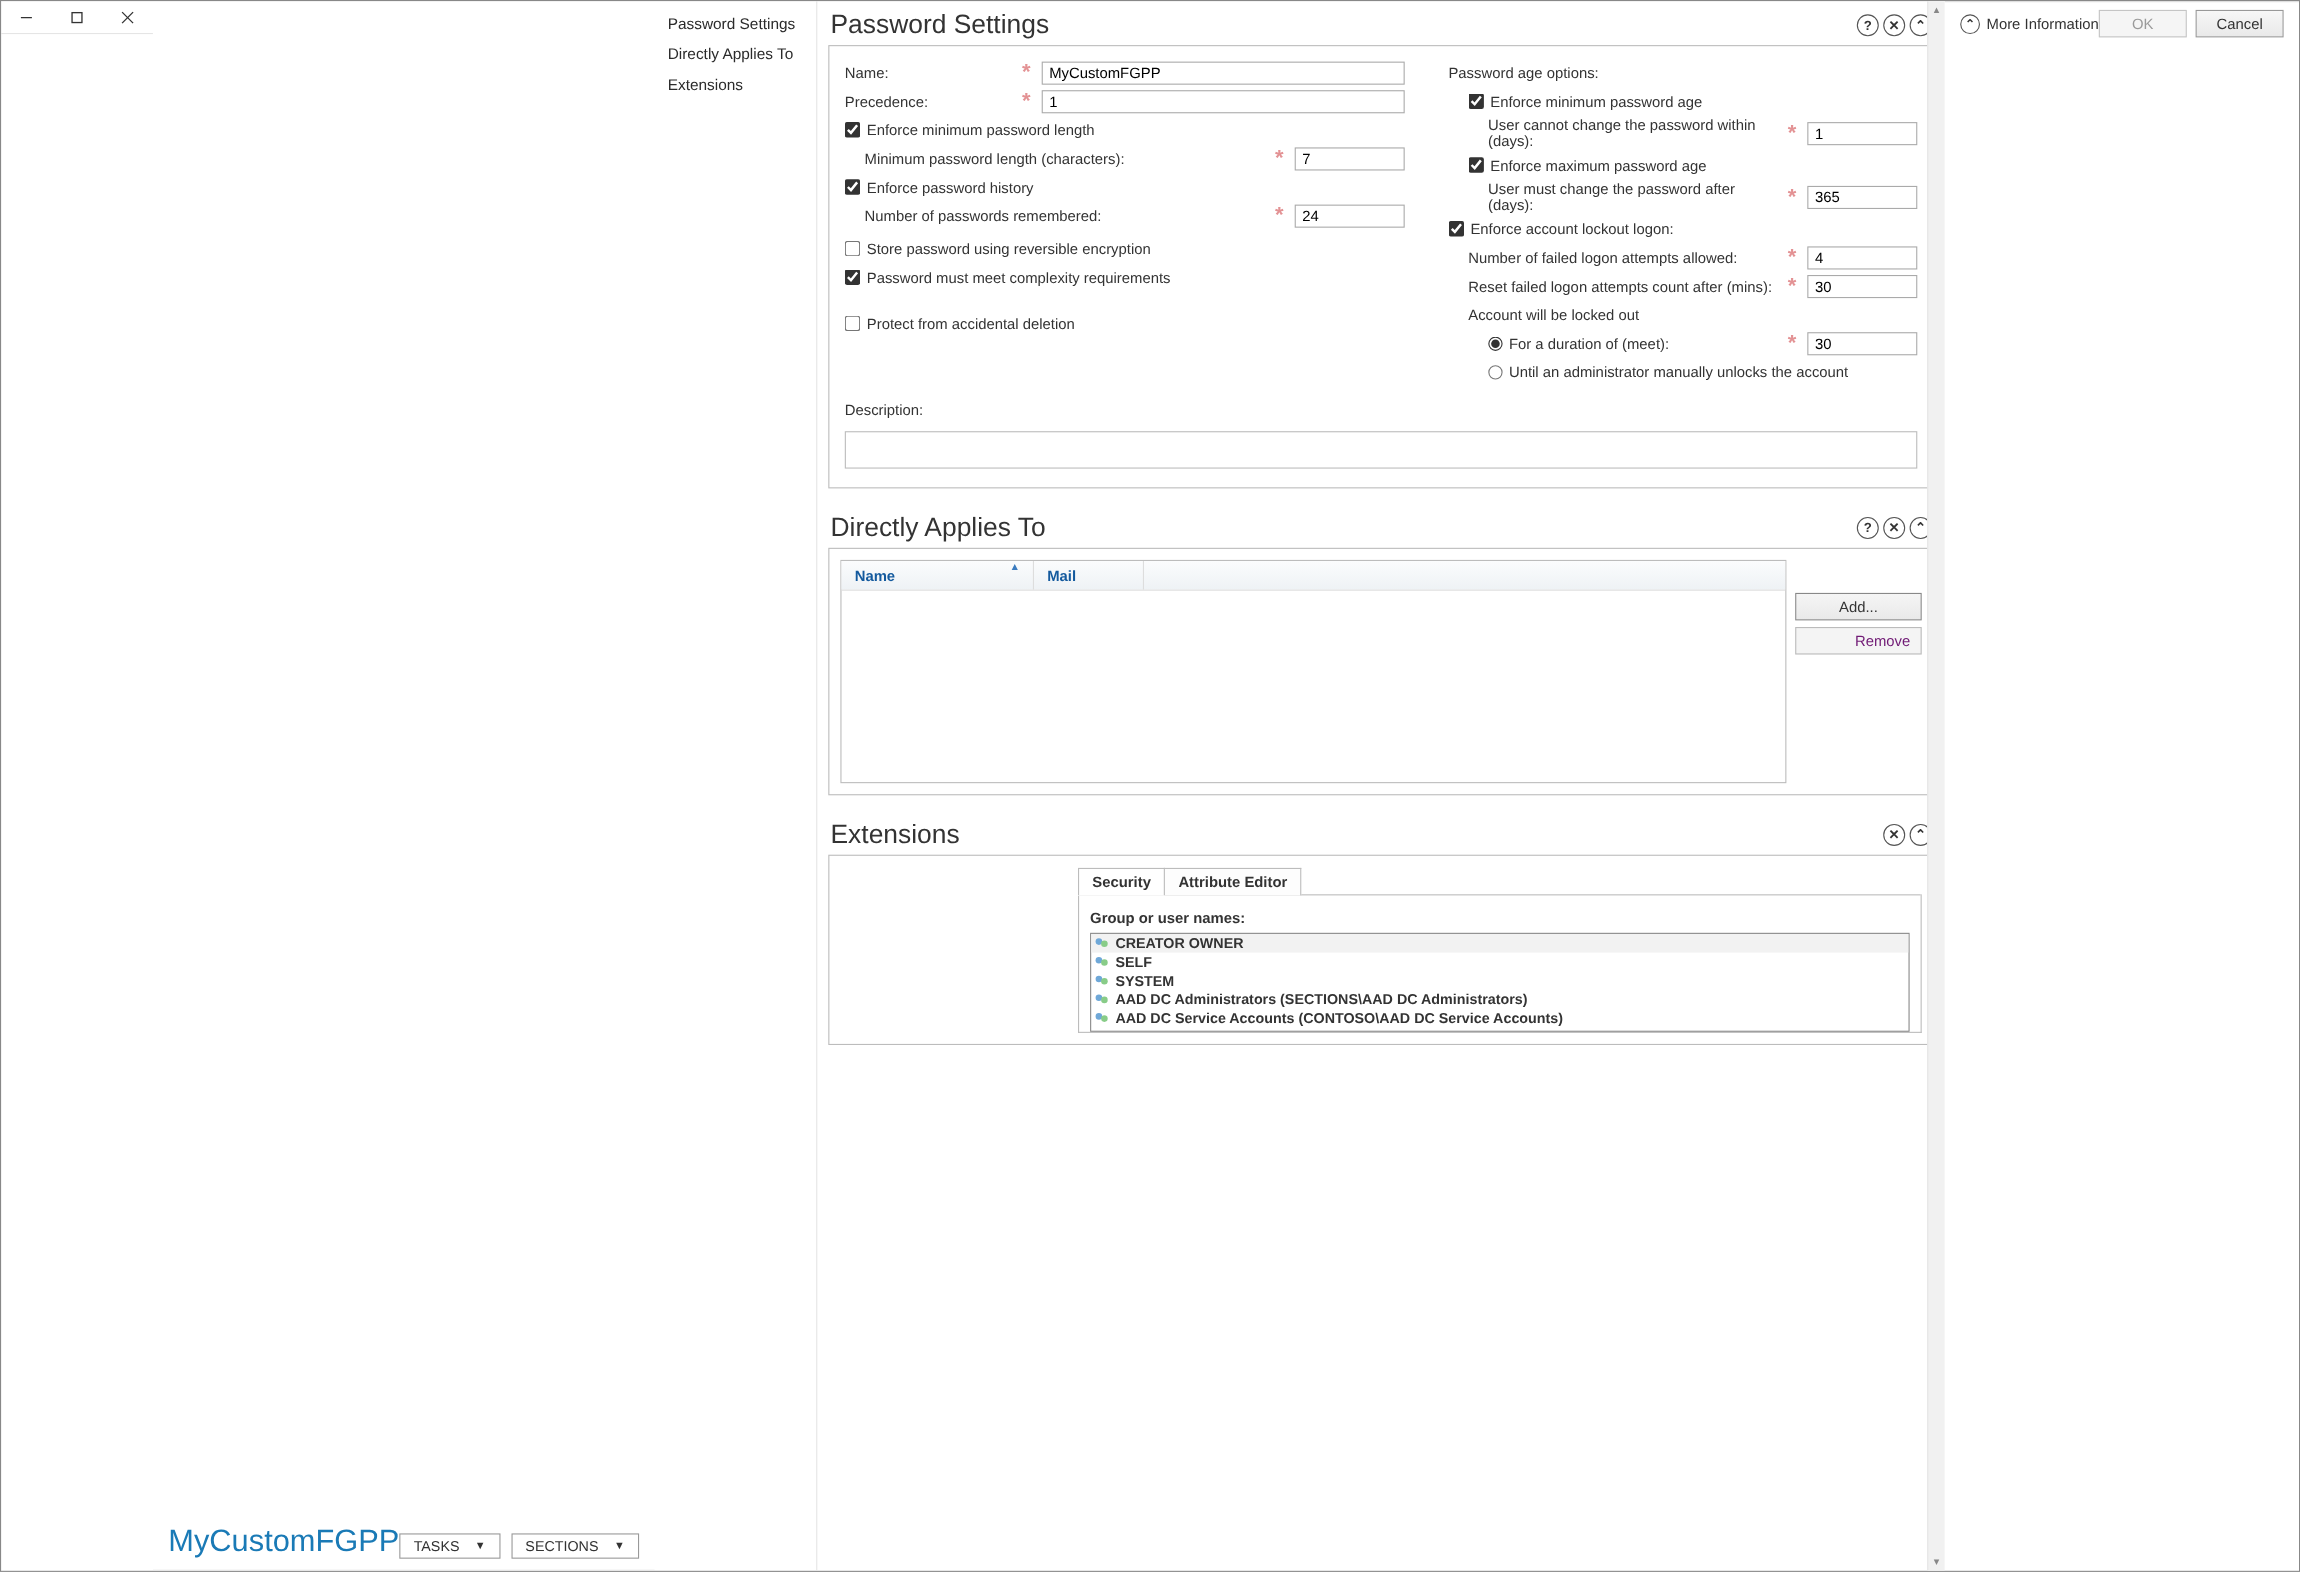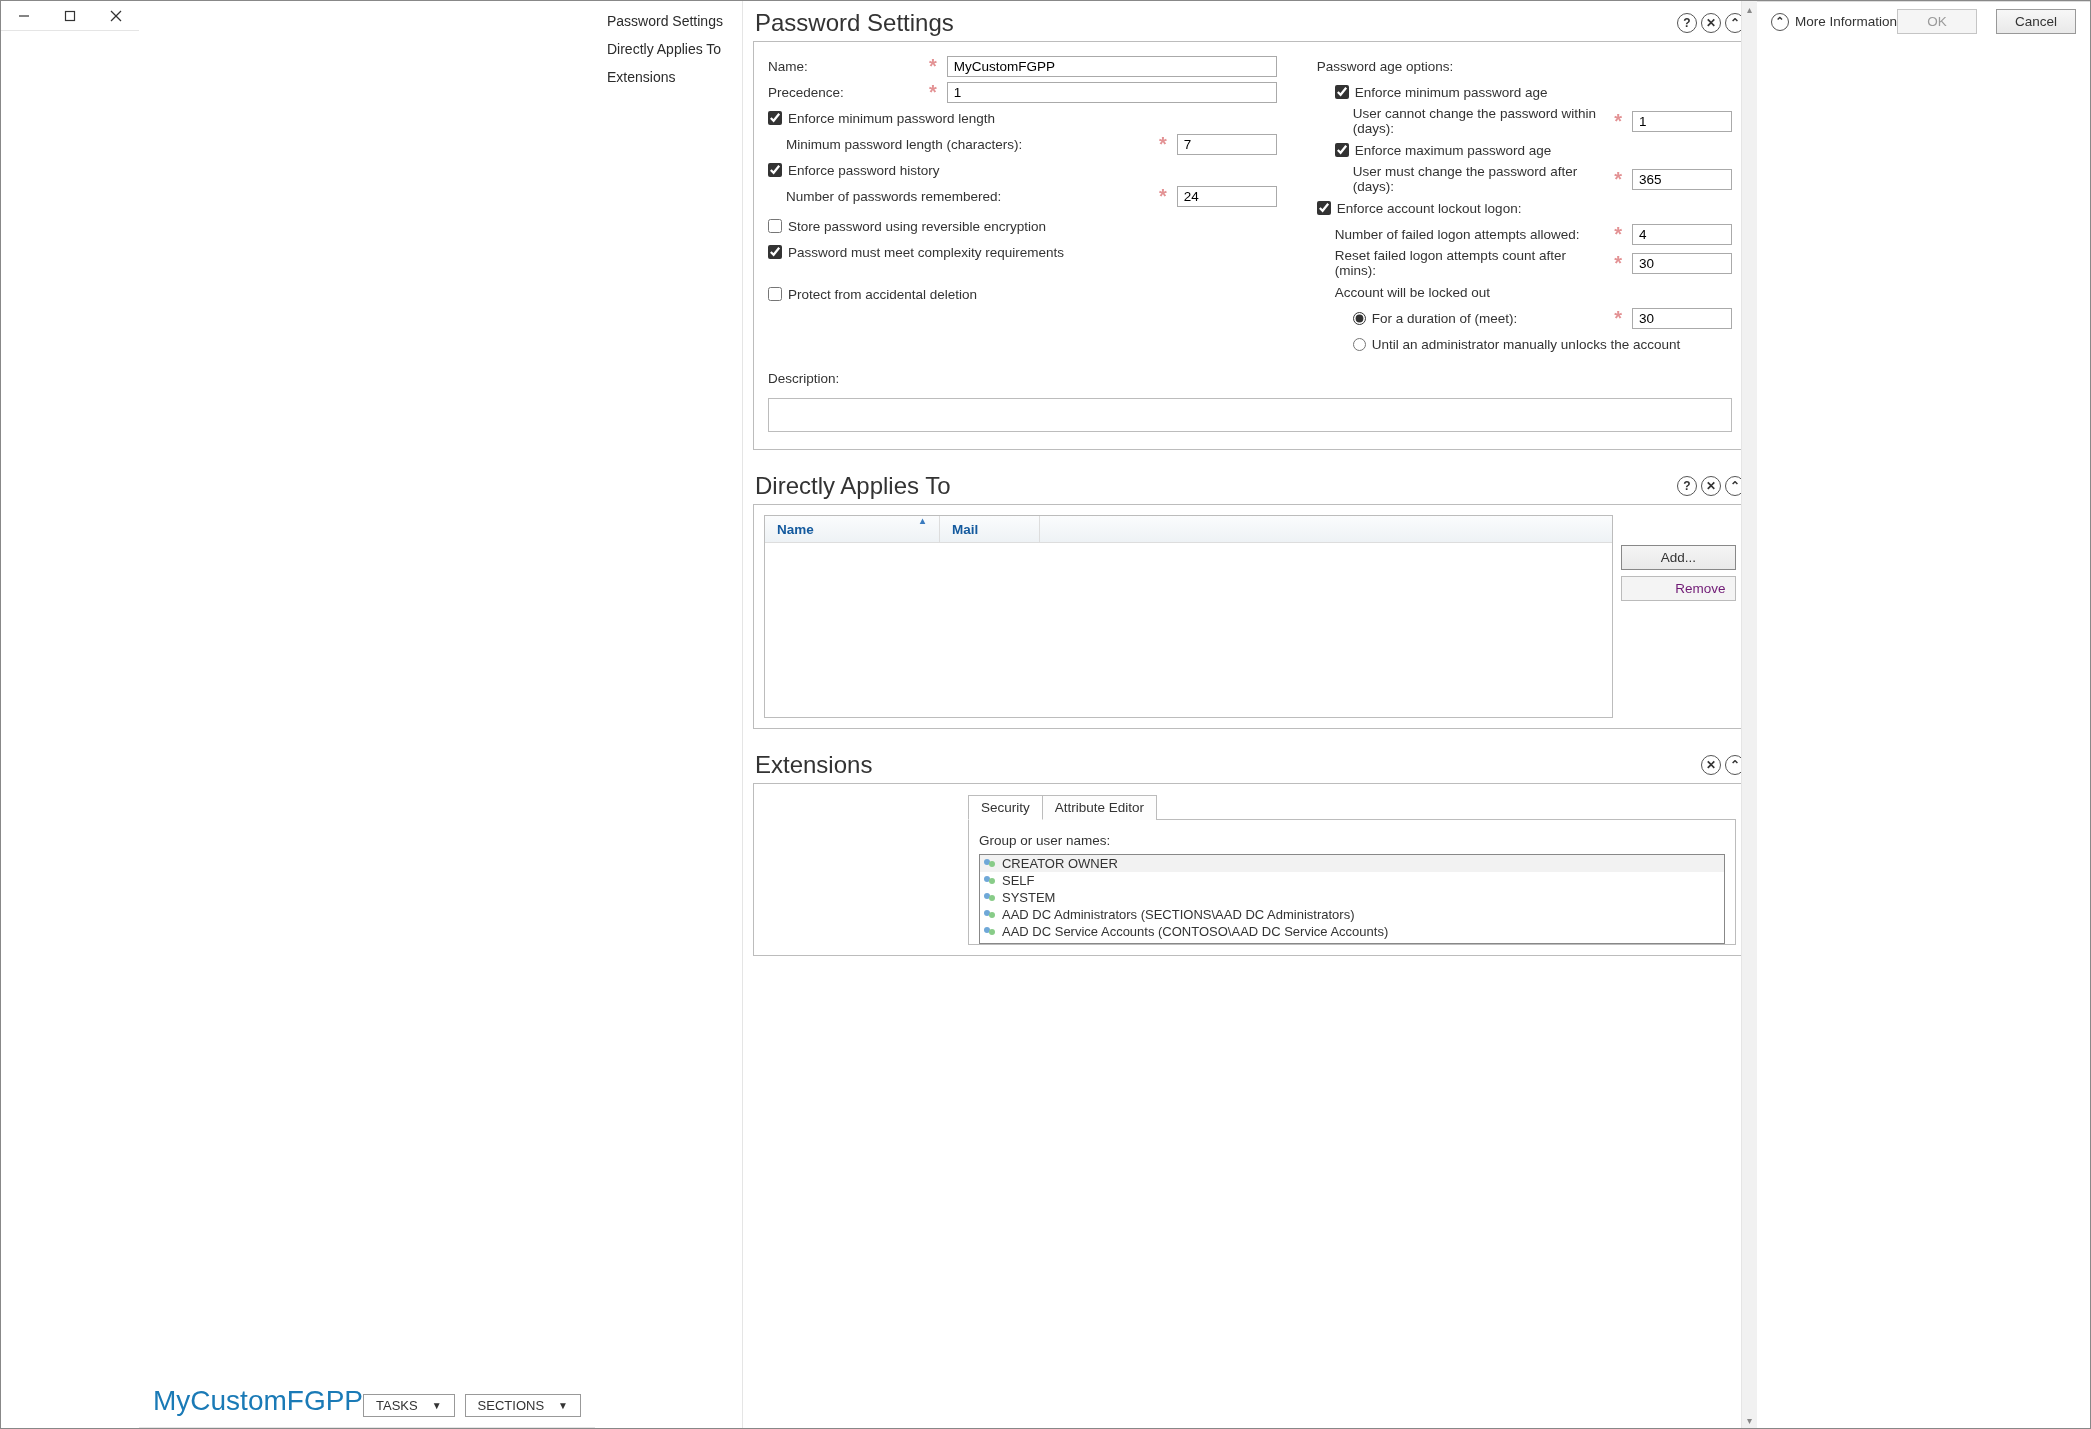--- a/index.html
+++ b/index.html
@@ -41,38 +41,38 @@
 .dat-table { flex:1; border:1px solid #bcbcbc; background:#fff;font-weight:bold; }
 .dat-head { display:flex; border-bottom: 1px solid #ddd; background: linear-gradient(#fbfcfd,#eef2f5);}
 .dat-col { padding: 4px 12px; font-size: 13.5px; color: #145a9e; border-right:1px solid #ddd; position:relative; height: 26px; display:flex; align-items:center;}
 .dat-col1 { width: 175px;}
 .dat-col2 { width: 100px;}
 .sort-ind { position:absolute; top:-1px; right: 14px; color:#3a7bbf; font-size:10px;}
 .dat-btns { width: 115px; display:flex; flex-direction:column; gap:6px; padding-top:30px;}
 .btn { border:1px solid #888; background: linear-gradient(#f5f5f5,#e9e9e9); padding:4px 0; text-align:center; font-size:13.5px; cursor:default;}
 .btn.disabled { color:#701a75; border-color:#bbb; background:#f4f4f4;padding-left:44px;}
 
-.ext-panel { border:1px solid #bcbcbc; display:flex; padding: 10px; gap: 4px;}
+.ext-panel { border:1px solid #bcbcbc; display:flex; padding: 10px; gap: 16px; font-weight: bold;}
 .ext-left { width:200px;}
 .tabbox { flex:1; border:1px solid #bcbcbc; border-top:none; }
 .tabs { display:flex; }
 .tab { border:1px solid #bcbcbc; border-bottom:none; padding: 4px 12px; font-size:13.5px; background:#fdfdfd; margin-right:-1px; position:relative; top:1px; cursor:default;}
 .tab.active { background:#fff; border-bottom: 1px solid #fff; z-index:2;}
 .tabbody { border-top:1px solid #bcbcbc; padding:6px 10px 0 10px; }
 .listbox { border:1px solid #888; background:#fff; height: 90px; overflow:hidden;}
 .li-row { display:flex; align-items:center; gap:4px; padding: 1px 4px; font-size:13px;}
 .li-row.sel { background:#f2f2f2;}
 .grp-ico { width:14px; height:12px; display:inline-block; position:relative;}
 .grp-ico::before { content:""; position:absolute; left:0; top:1px; width:6px; height:6px; border-radius:50%; background:#6fa8d8;}
 .grp-ico::after { content:""; position:absolute; left:5px; top:3px; width:6px; height:6px; border-radius:50%; background:#88cc88;}
 
 .footer { border-top:1px solid #ddd; display:flex; align-items:center; justify-content:space-between; padding: 4px 14px; height: 40px;}
 .more { display:flex; align-items:center; gap:6px; font-size:13.5px;}
 .more .circ-btn { width:18px; height:18px; font-size:11px;}
-.fbtns { display:flex; gap:19px;}
+.fbtns { display:flex; gap:8px;}
 .fbtn { width:80px; padding:4px 0; border:1px solid #999; font-size:13.5px; text-align:center; background:linear-gradient(#f7f7f7,#e9e9e9); cursor:default;}
 .fbtn.disabled { color:#9a9a9a; border-color:#c5c5c5; background:#f5f5f5;}
 
 .scrolltrack { position:absolute; right:0; top:0; bottom:0; width:16px; background:#f1f1f1; border-left:1px solid #e5e5e5;}
 .scroll-arrow { height:16px; display:flex; align-items:center; justify-content:center; color:#888; font-size:10px;}
 </style>
 </head>
 <body>
 
 <div class="window">

